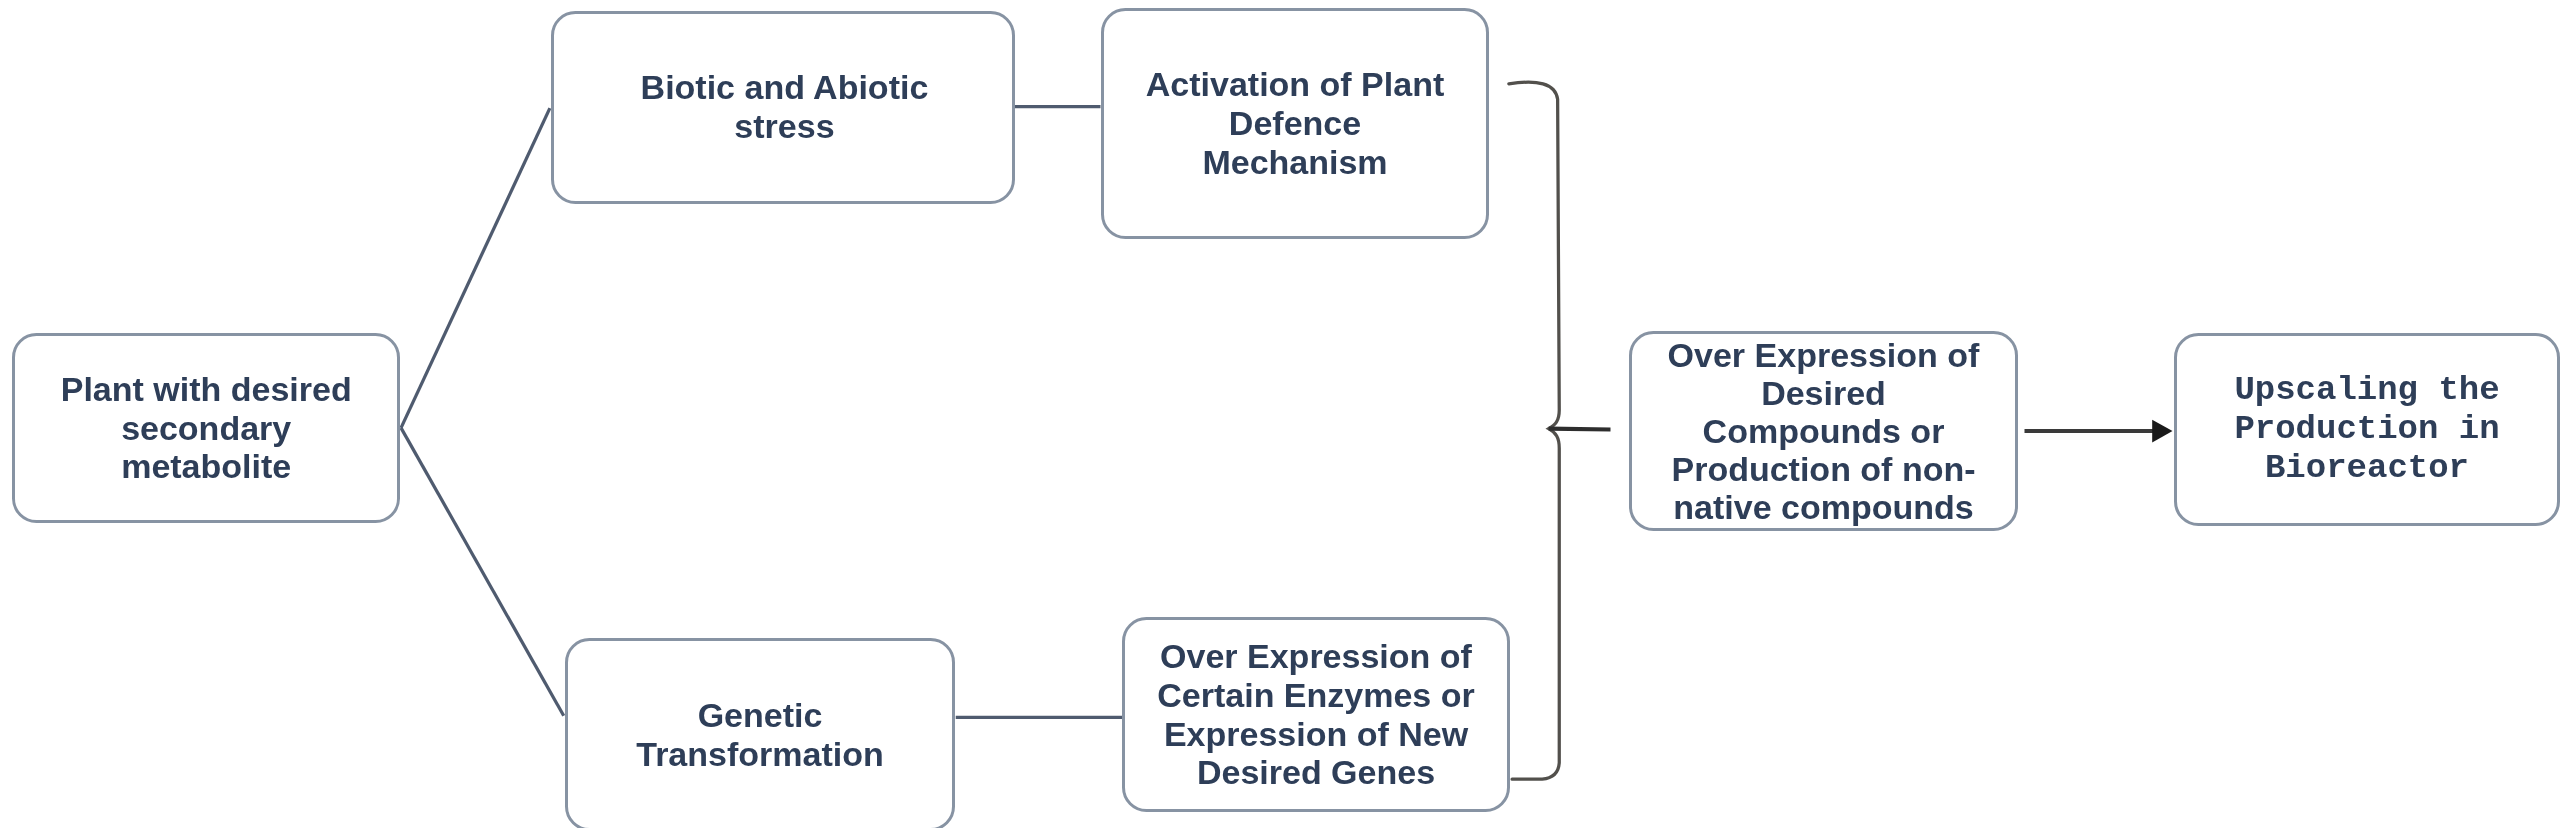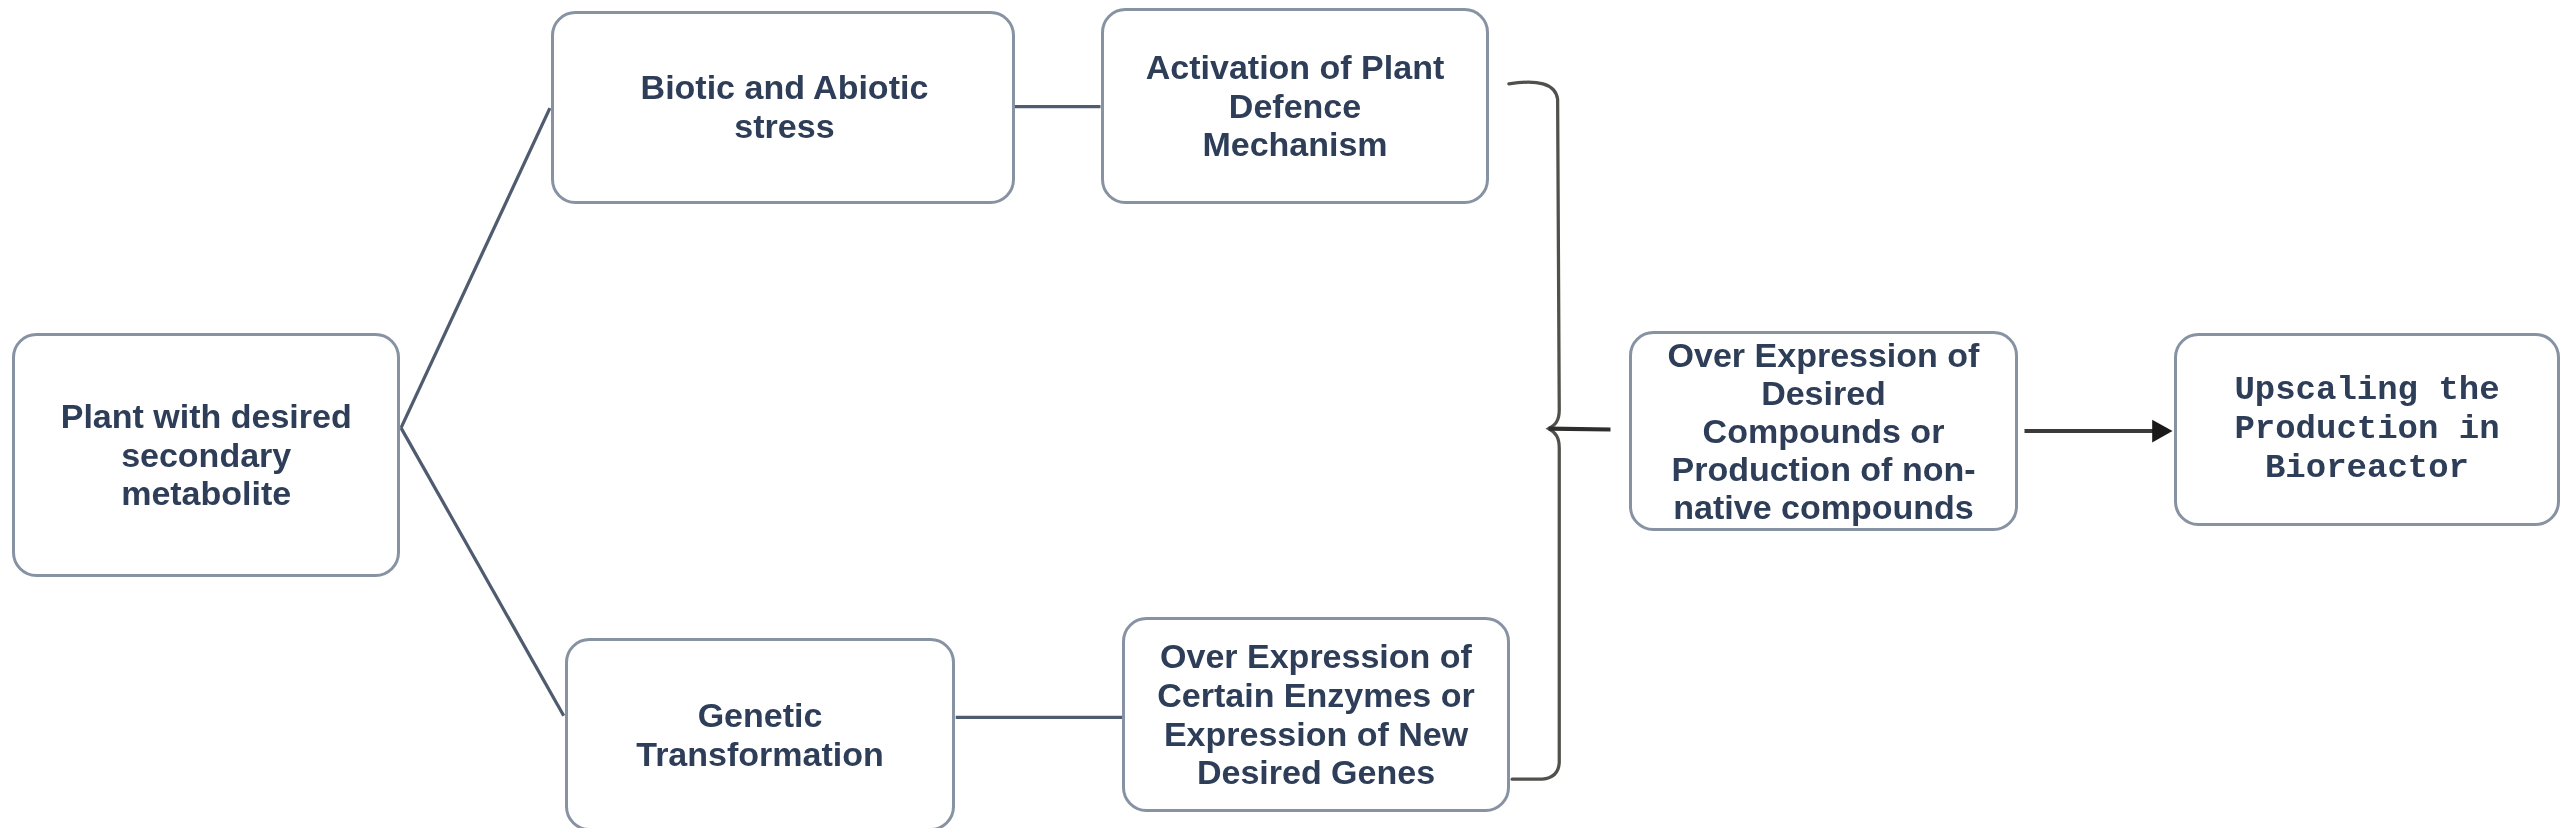--- a/index.html
+++ b/index.html
@@ -36,23 +36,23 @@
     padding: 3.3px 8.1px;
   }
   .node-label {
     white-space: pre-line;
     font-weight: bold;
     font-size: 34px;
     line-height: 1.14;
     color: #2e3e58;
   }
   
-  .pos-plant      { left: 12.2px;   top: 333px; width: 388px; height: 244px; }
+  .pos-plant      { left: 12.2px;   top: 333px; width: 388px; height: 190px; }
   .pos-stress     { left: 551px;  top: 10.6px;  width: 464px; height: 193px; padding-left: 11px; }
-  .pos-defence    { left: 1101px; top: 8.1px;  width: 388px; height: 196px; }
+  .pos-defence    { left: 1101px; top: 8.1px;  width: 388px; height: 231px; }
   .pos-genetic    { left: 565px;  top: 621px; width: 390px; height: 193px; margin-top: 17px; }
   .pos-enzymes    { left: 1122px; top: 617px; width: 388px; height: 195px; }
   .pos-compounds  { left: 1629px; top: 331px; width: 389px; height: 200px; }
   .pos-compounds .node-label { line-height: 1.12; }
   .pos-bioreactor { left: 2174px; top: 333px; width: 386px; height: 193px; font-family: Liberation Mono, monospace; }
 </style>
 </head>
 <body>
 
 <div class="canvas">

